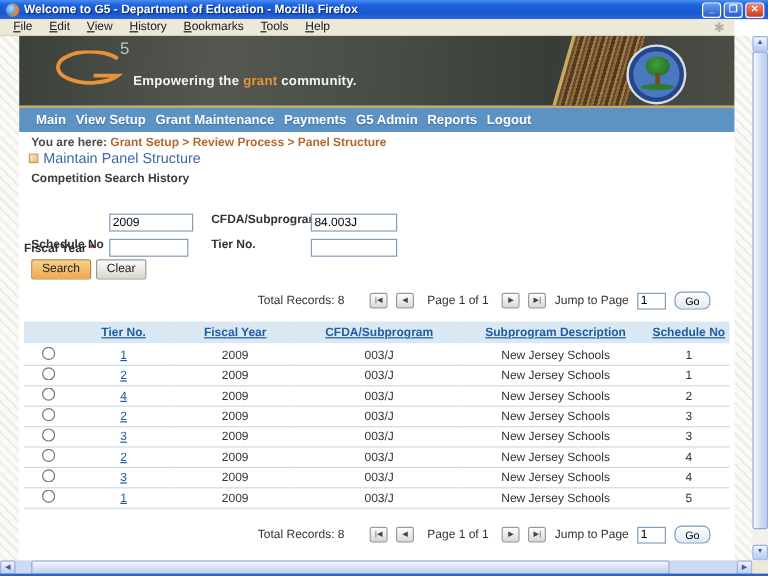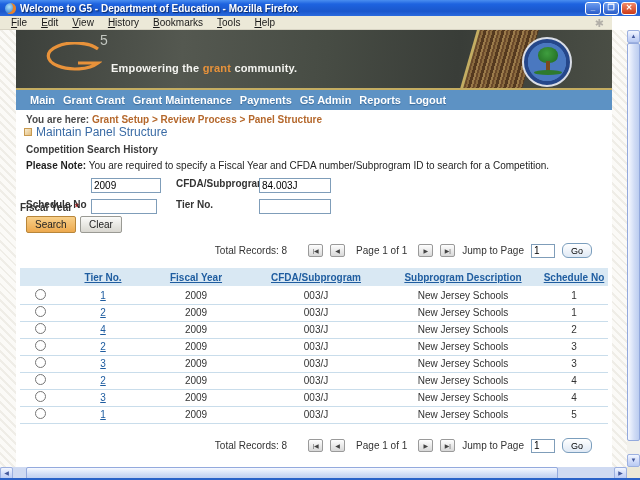--- a/index.html
+++ b/index.html
@@ -144,21 +144,21 @@
         <svg class="g-logo" width="58" height="32" viewBox="0 0 58 32">
           <path d="M54 7 A 27 13 0 1 0 54 21 L 34 21" stroke="#e8923a" stroke-width="3.2" fill="none"></path>
         </svg>
         <div class="logo-5">5</div>
         <div class="tagline"><span>Empowering the </span><span class="hl">grant</span><span> community.</span></div>
       </div>
       <div class="goldline"></div>
 
       <div class="navbar" id="nav-items">
           <span class="nav-item">Main</span>
-          <span class="nav-item">Grant Grant</span>
+          <span class="nav-item">View Setup</span>
           <span class="nav-item">Grant Maintenance</span>
           <span class="nav-item">Payments</span>
           <span class="nav-item">G5 Admin</span>
           <span class="nav-item">Reports</span>
           <span class="nav-item">Logout</span>
         </div>
 
       <div class="page">
 
         <div class="breadcrumb">
@@ -166,23 +166,20 @@
           <span class="path">Grant Setup &gt; Review Process &gt; Panel Structure</span>
         </div>
 
         <div class="sectionhead">
           <span class="bullet"></span>
           <span class="txt">Maintain Panel Structure</span>
         </div>
 
         <div class="screentitle">Competition Search History</div>
 
-        <div class="note">
-          <b>Please Note:</b> <span>You are required to specify a Fiscal Year and CFDA number/Subprogram ID to search for a Competition.</span>
-        </div>
 
         <div class="frow" style="top:68px;">
           <span class="flabel" style="left:4px;margin-top:24px;"><span>Fiscal Year</span> <span class="req">*</span></span>
           <input class="tinput" style="left: 75px; width: 70px;" value="2009">
           <span class="flabel" style="left:160px;"><span>CFDA/Subprogram</span> <span class="req">*</span></span>
           <input class="tinput" style="left: 243px; width: 72px;" value="84.003J">
         </div>
 
         <div class="frow" style="top:89px;">
           <span class="flabel" style="left:10px;">Schedule No</span>

